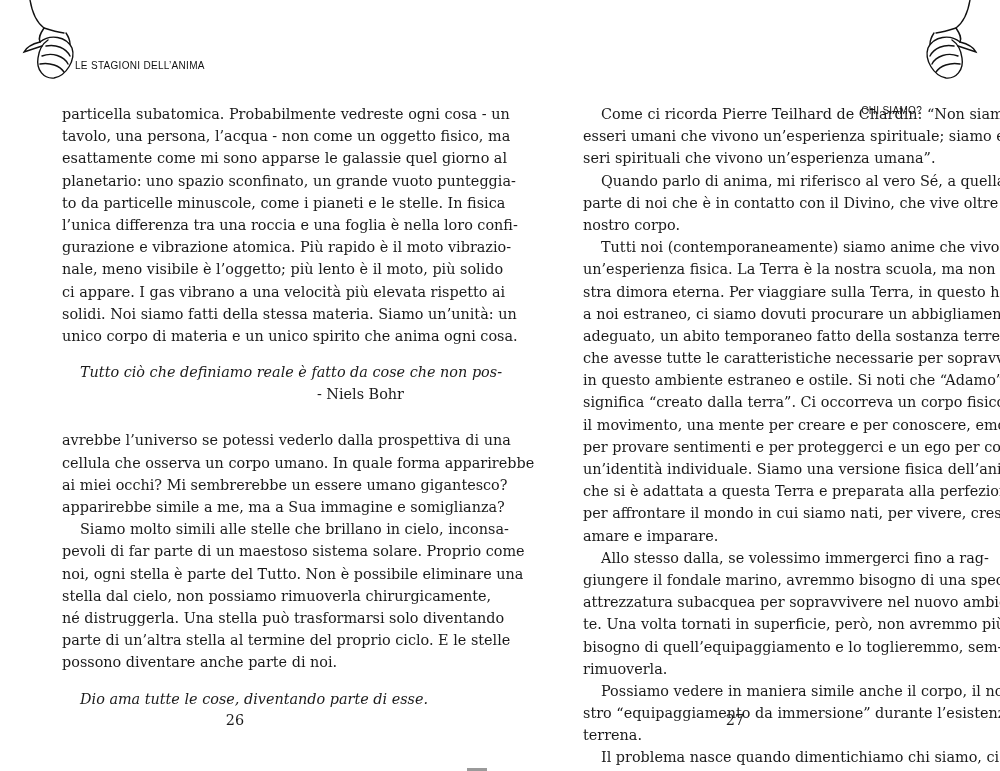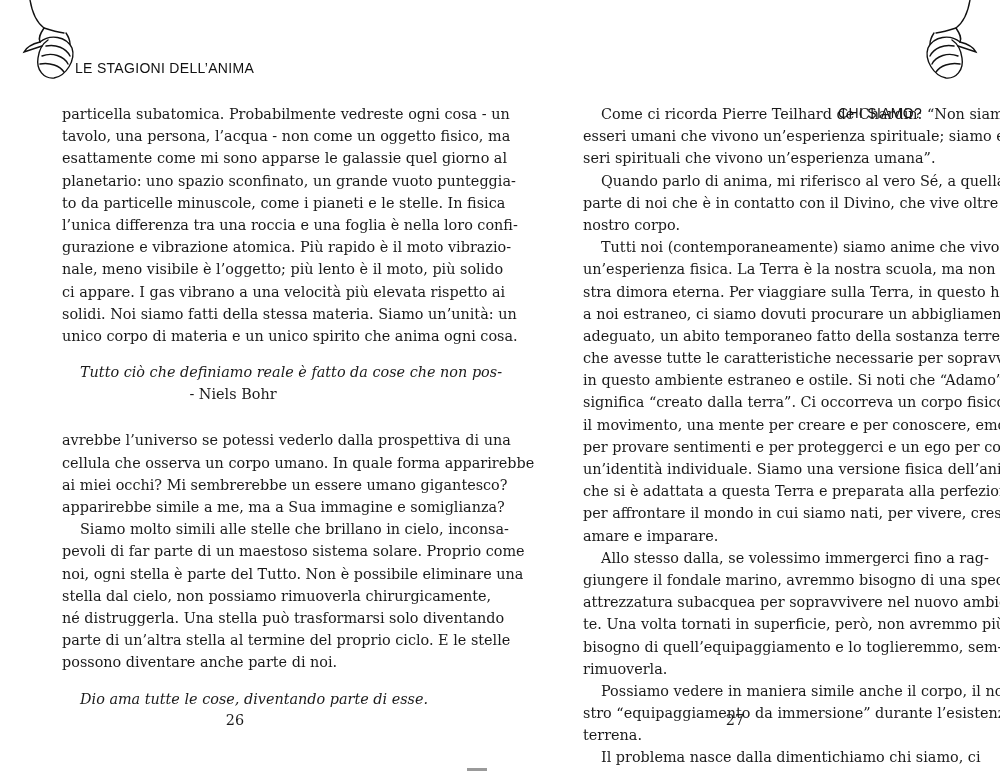--- a/index.html
+++ b/index.html
@@ -2,35 +2,35 @@
 <html><head>
 <meta charset="utf-8">
 <style>
   html, body { margin:0; padding:0; background:#ffffff; }
   body { width:1000px; height:771px; position:relative; overflow:hidden;
          font-family:"DejaVu Serif", "Liberation Serif", serif; color:#1a1a1a; }
   .page { position:absolute; top:0; height:771px; }
   .page-left { left:0; width:500px; }
   .page-right { left:500px; width:500px; }
   .running-head { position:absolute; top:60px; font-family:"Liberation Sans", sans-serif;
-                  font-size:14px; letter-spacing:0.3px; color:#111; }
+                  font-size:10px; letter-spacing:0.3px; color:#111; }
   .page-left .running-head { left:75px; }
   .page-right .running-head { right:78px;margin-top:45px; }
   .rose { position:absolute; top:0; width:80px; height:82px; }
   .page-left .rose { left:10px; }
   .page-right .rose { right:10px; }
   .body-text { position:absolute; top:103px; font-size:14.4px; line-height:22.2px; }
   .page-left .body-text { left:62px; width:342px; }
   .page-right .body-text { left:583px; width:358px; left:83px; }
   .line { white-space:nowrap; text-align:justify; text-align-last:justify; display:block; height:22.2px; }
   .line.last { text-align-last:left; }
   .line.indent { padding-left:18px; }
   .quote { margin-top:14px; }
   .quote .line { font-style:italic; padding-left:18px; }
-  .attribution { display:block; text-align:center; height:22.2px; }
+  .attribution { display:block; text-align:right; height:22.2px; }
   .gap { height:24px; }
   .folio { position:absolute; top:712px; width:100%; text-align:center; font-size:14.4px; }
   .page-left .folio { left:-15px; }
   .page-right .folio { left:-15px; }
   .bottom-bar { position:absolute; left:467px; top:768px; width:20px; height:3px; background:#9a9a9a; }
 </style>
 </head>
 <body>
 
 <div class="page page-left">
@@ -145,21 +145,21 @@
       <span class="line">te. Una volta tornati in superficie, però, non avremmo più</span>
       <span class="line">bisogno di quell’equipaggiamento e lo toglieremmo, sem-</span>
       <span class="line last">rimuoverla.</span>
     </div>
     <div>
       <span class="line indent">Possiamo vedere in maniera simile anche il corpo, il no-</span>
       <span class="line">stro “equipaggiamento da immersione” durante l’esistenza</span>
       <span class="line last">terrena.</span>
     </div>
     <div>
-      <span class="line indent">Il problema nasce dalla dimentichiamo chi siamo, ci</span>
+      <span class="line indent">Il problema nasce quando dimentichiamo chi siamo, ci</span>
       <span class="line">identifichiamo con ciò che è temporaneo e confondiamo l’at-</span>
 
     </div>
   </div>
 
   <div class="folio">27</div>
 </div>
 
 <div class="bottom-bar"></div>
 

